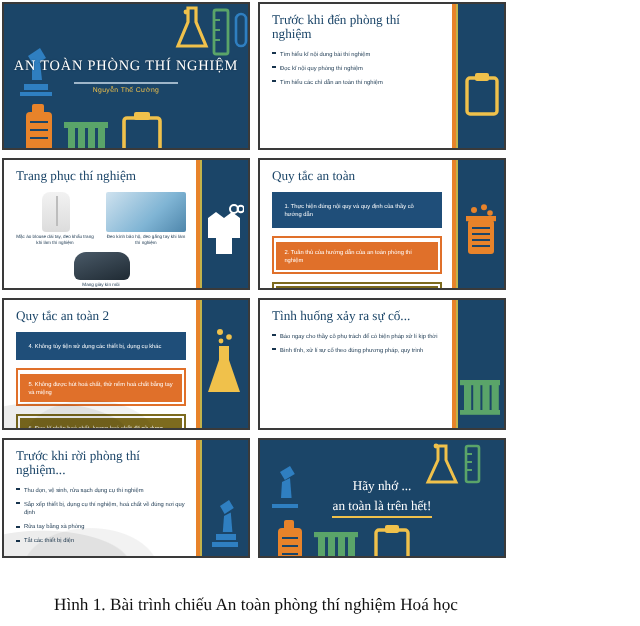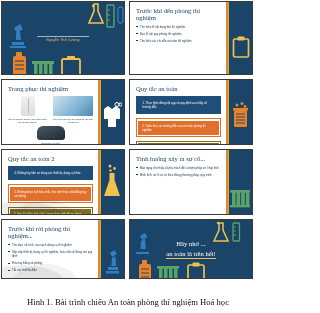--- a/index.html
+++ b/index.html
@@ -109,20 +109,21 @@
         <rect x="9" y="6" width="3.5" height="13" fill="#5aa469"></rect>
         <rect x="14" y="6" width="3.5" height="13" fill="#5aa469"></rect>
         <rect x="19" y="6" width="3.5" height="13" fill="#5aa469"></rect>
       </svg>
       <svg class="dec" style="left:58px;top:54px;" width="22" height="22" viewBox="0 0 22 22">
         <rect x="2" y="3" width="18" height="19" rx="1.5" fill="none" stroke="#f0c14b" stroke-width="1.8"></rect>
         <rect x="7" y="0" width="8" height="4" rx="1" fill="#f0c14b"></rect>
       </svg>
 
       <div class="title-wrap">
+        <div class="title-main">AN TOÀN PHÒNG THÍ NGHIỆM</div>
         <div class="title-rule"></div>
         <div class="title-sub">Nguyễn Thế Cường</div>
       </div>
     </div>
 
     <div class="slide col h74 content">
       <div class="c-left">
         <h2 class="slide-h">Trước khi đến phòng thí nghiệm</h2>
         <ul class="bullets">
           <li>Tìm hiểu kĩ nội dung bài thí nghiệm</li>

